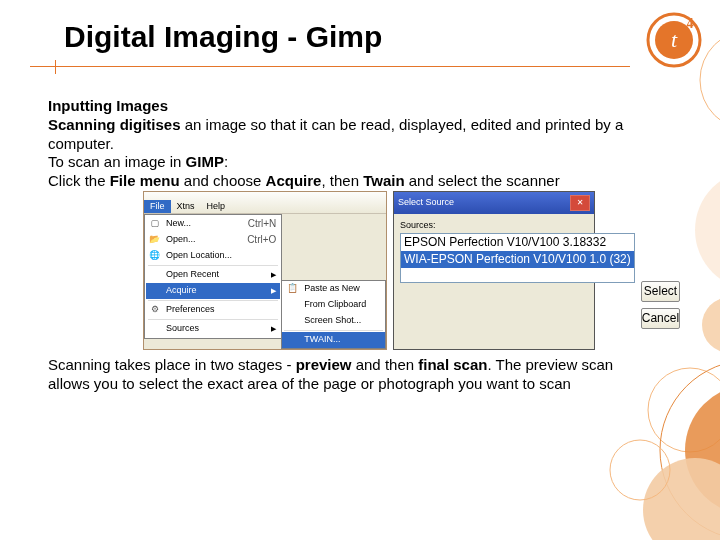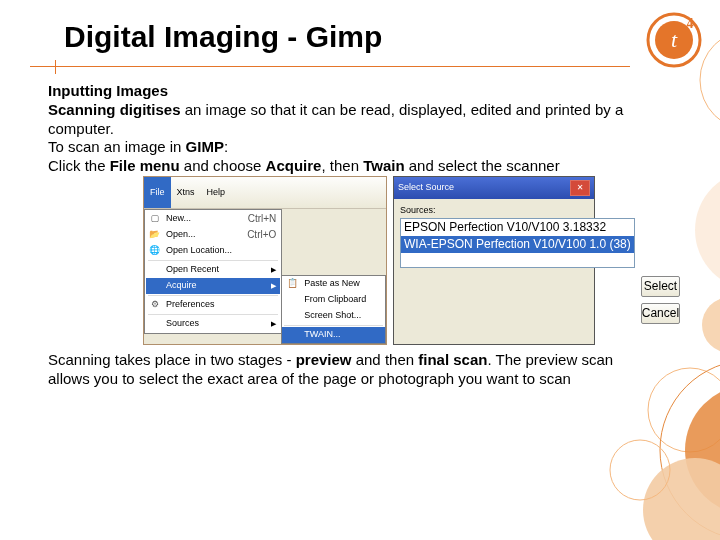--- a/index.html
+++ b/index.html
@@ -60,21 +60,21 @@
   .logo {
     position: absolute;
     top: 12px;
     right: 18px;
     width: 56px;
     height: 56px;
     z-index: 3;
   }
   .content {
     position: absolute;
-    top: 82px;
+    top: 97px;
     left: 48px;
     right: 90px;
     font-size: 15px;
     line-height: 1.25;
     color: #000;
     z-index: 2;
   }
   .content p {
     margin: 0 0  0;
   }
@@ -97,21 +97,22 @@
     border: 1px solid #b08f6c;
     font-family: Tahoma, sans-serif;
     font-size: 9px;
   }
   .menu-bar {
     display: flex;
     background: linear-gradient(#fdfdfb, #ece9d8);
     border-bottom: 1px solid #c9c2b2;
   }
   .menu-bar-item {
-    padding: 10px 6px;
+    padding: 1px 6px;
+    margin-top: 8px;
   }
   .menu-bar-item.active {
     background: #316ac5;
     color: #fff;
   }
   .dropdown {
     position: relative;
     background: #fff;
     padding: 1px;
     display: flex;
@@ -359,21 +360,21 @@
           <span>Select Source</span>
           <div class="dlg-close">
             <span>✕</span>
           </div>
         </div>
         <div class="dlg-body">
           <div class="src-col">
             <div class="src-label">Sources:</div>
             <div class="src-list">
               <div class="src-item">EPSON Perfection V10/V100 3.18332</div>
-              <div class="src-item sel">WIA-EPSON Perfection V10/V100 1.0 (38)</div>
+              <div class="src-item sel">WIA-EPSON Perfection V10/V100 1.0 (32)</div>
             </div>
           </div>
           <div class="btn-col">
             <div class="win-btn">Select</div>
             <div class="win-btn">Cancel</div>
           </div>
         </div>
       </div>
     </div>
 

